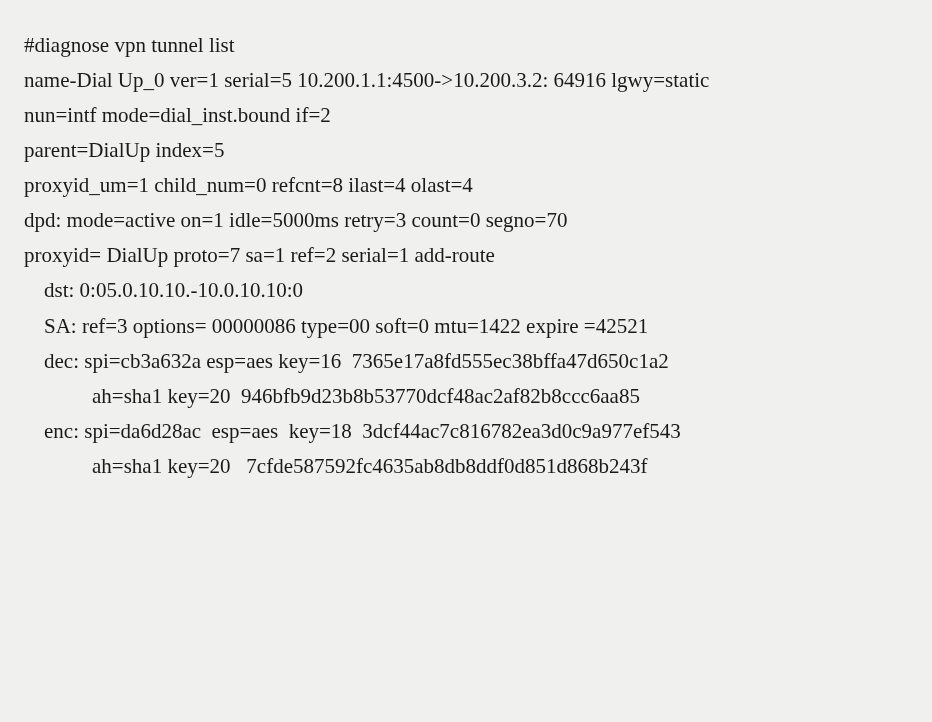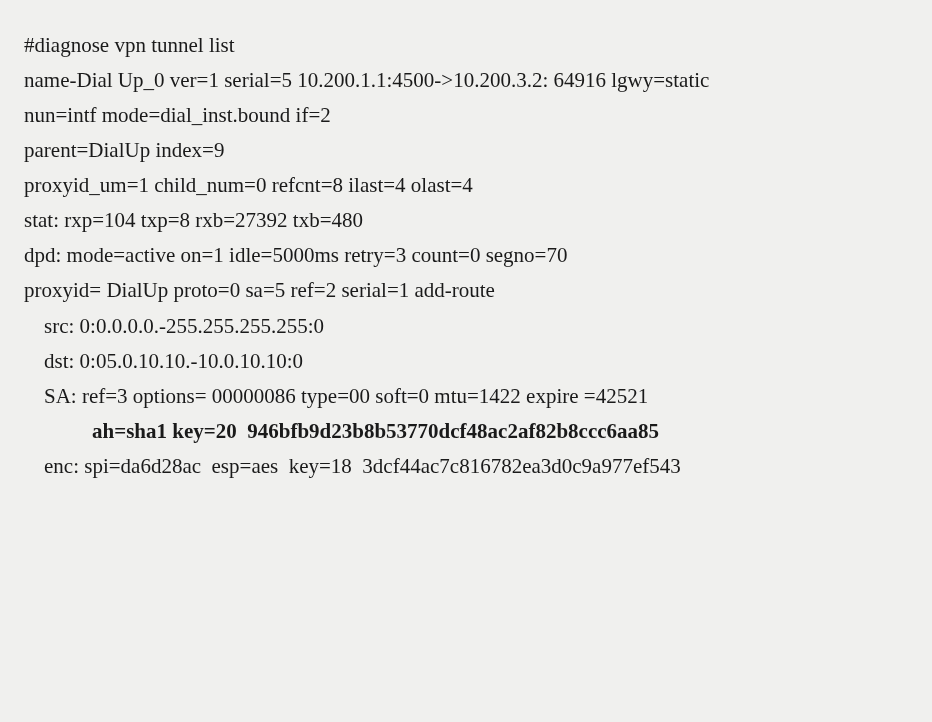--- a/index.html
+++ b/index.html
@@ -18,33 +18,32 @@
       line-height: 1.67;
     }
     .line {
       white-space: pre;
     }
     .indent-1 {
       padding-left: 20px;
     }
     .indent-2 {
       padding-left: 68px;
-      font-weight: bold;
     }
   </style>
 </head>
 <body>
 
 <div>
   <div class="line">#diagnose vpn tunnel list</div>
   <div class="line">name-Dial Up_0 ver=1 serial=5 10.200.1.1:4500-&gt;10.200.3.2: 64916 lgwy=static</div>
   <div class="line">nun=intf mode=dial_inst.bound if=2</div>
-  <div class="line">parent=DialUp index=9</div>
+  <div class="line">parent=DialUp index=5</div>
   <div class="line">proxyid_um=1 child_num=0 refcnt=8 ilast=4 olast=4</div>
-  <div class="line">stat: rxp=104 txp=8 rxb=27392 txb=480</div>
   <div class="line">dpd: mode=active on=1 idle=5000ms retry=3 count=0 segno=70</div>
-  <div class="line">proxyid= DialUp proto=0 sa=5 ref=2 serial=1 add-route</div>
-  <div class="line indent-1">src: 0:0.0.0.0.-255.255.255.255:0</div>
+  <div class="line">proxyid= DialUp proto=7 sa=1 ref=2 serial=1 add-route</div>
   <div class="line indent-1">dst: 0:05.0.10.10.-10.0.10.10:0</div>
   <div class="line indent-1">SA: ref=3 options= 00000086 type=00 soft=0 mtu=1422 expire =42521</div>
+  <div class="line indent-1">dec: spi=cb3a632a esp=aes key=16  7365e17a8fd555ec38bffa47d650c1a2</div>
   <div class="line indent-2">ah=sha1 key=20  946bfb9d23b8b53770dcf48ac2af82b8ccc6aa85</div>
   <div class="line indent-1">enc: spi=da6d28ac  esp=aes  key=18  3dcf44ac7c816782ea3d0c9a977ef543</div>
+  <div class="line indent-2">ah=sha1 key=20   7cfde587592fc4635ab8db8ddf0d851d868b243f</div>
 </div>
 
 </body></html>

